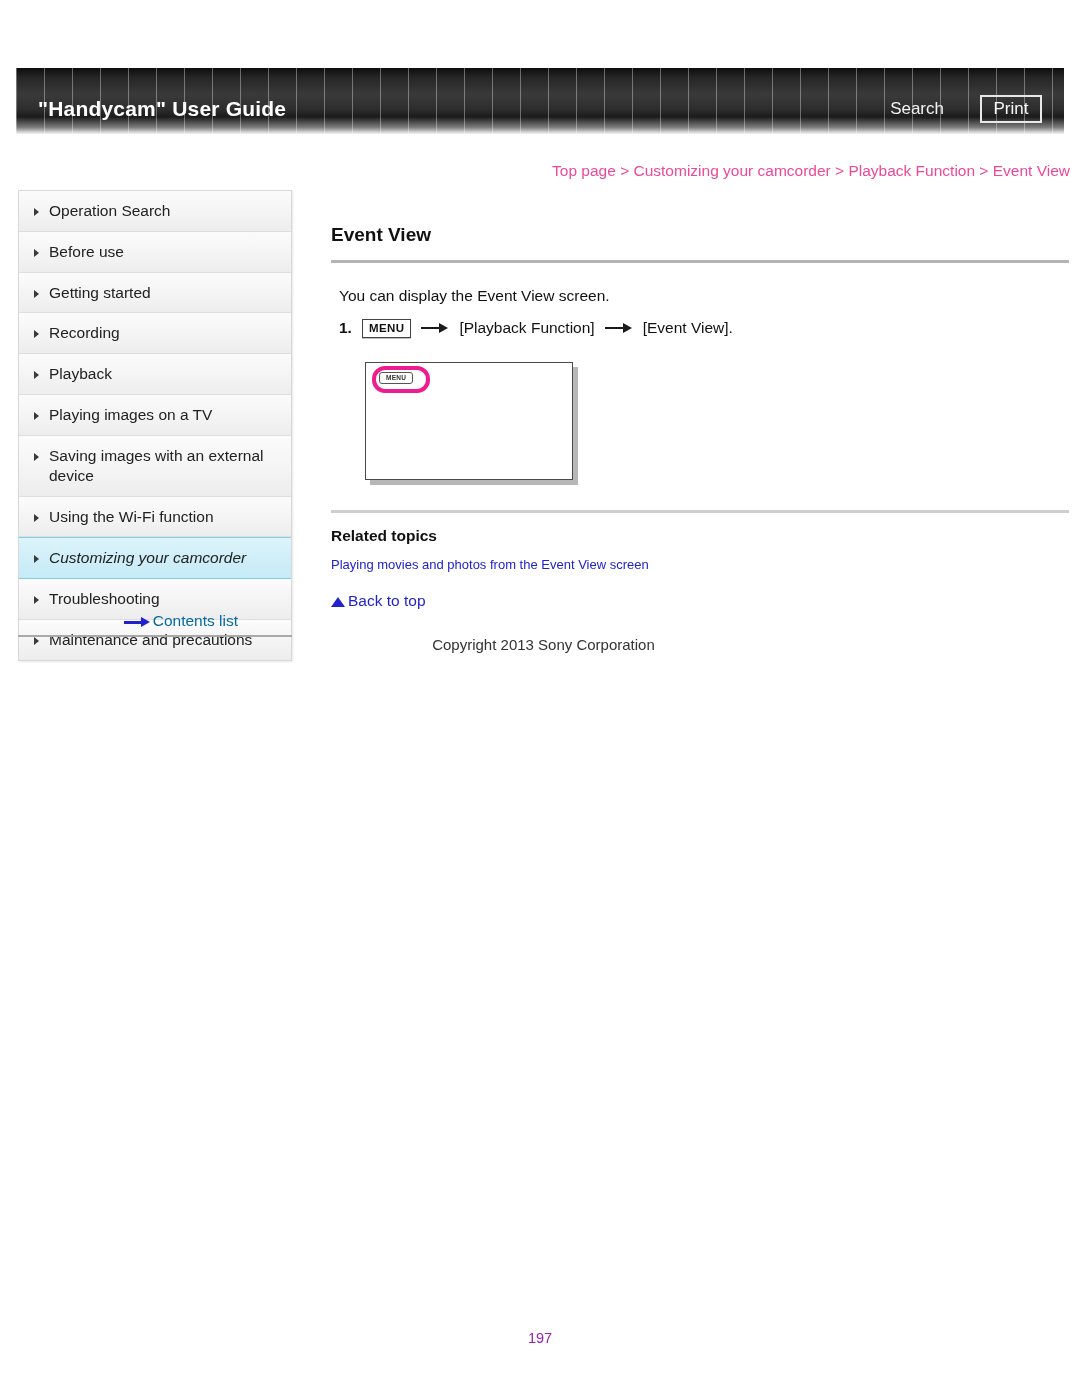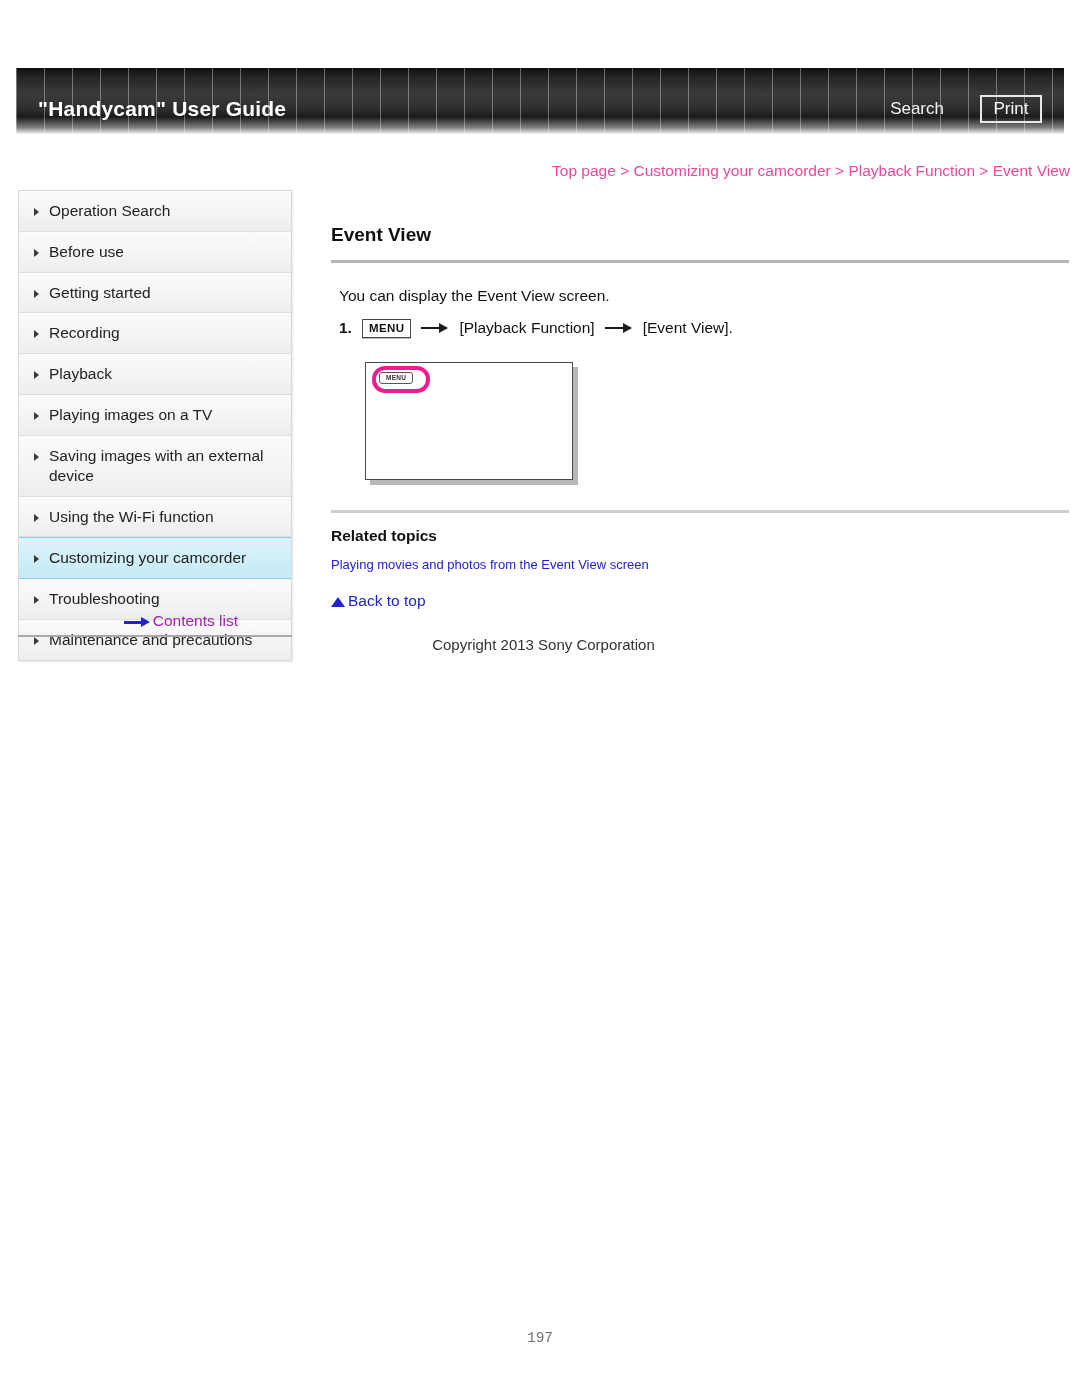--- a/index.html
+++ b/index.html
@@ -119,31 +119,32 @@
     top: 17px;
     width: 0; height: 0;
     border-left: 5px solid #3a3a3a;
     border-top: 4px solid transparent;
     border-bottom: 4px solid transparent;
   }
   .nav-item.active {
     background: linear-gradient(to bottom, #ddf4fb 0%, #cfeef8 55%, #c6ebf7 100%);
     border-top: 1px solid #7fd0e6;
     border-bottom: 1px solid #7fd0e6;
+    font-style: italic;
   }
 
   
   .contents-row {
     position: absolute;
     left: 18px;
     top: 612px;
     width: 220px;
     text-align: right;
     font-size: 15.5px;
-    color: #a21caf;
+    color: #0369a1;
     white-space: nowrap;
   }
   .arrow-right {
     display: inline-block;
     position: relative;
     width: 26px;
     height: 10px;
     vertical-align: middle;
     margin-right: 3px;
   }
@@ -331,22 +332,21 @@
     color: #333333;
     white-space: nowrap;
   }
   .page-number {
     position: absolute;
     left: 0;
     top: 1330px;
     width: 1080px;
     text-align: center;
     font-size: 14.5px;
-    color: #737373;
-    font-family: Liberation Mono, monospace;
+    color: #a21caf;
   }
 </style>
 </head>
 <body>
 
 <div class="page">
 
   <div class="banner">
     <div class="banner-title">"Handycam" User Guide</div>
     <div class="banner-search">Search</div>

